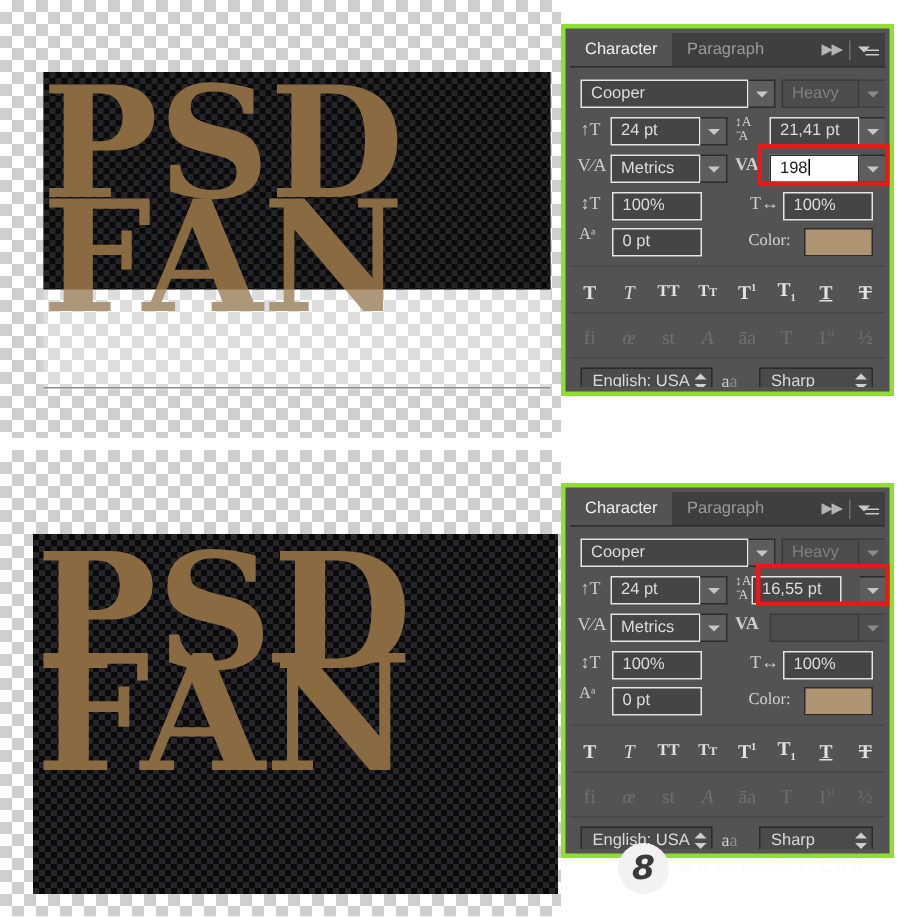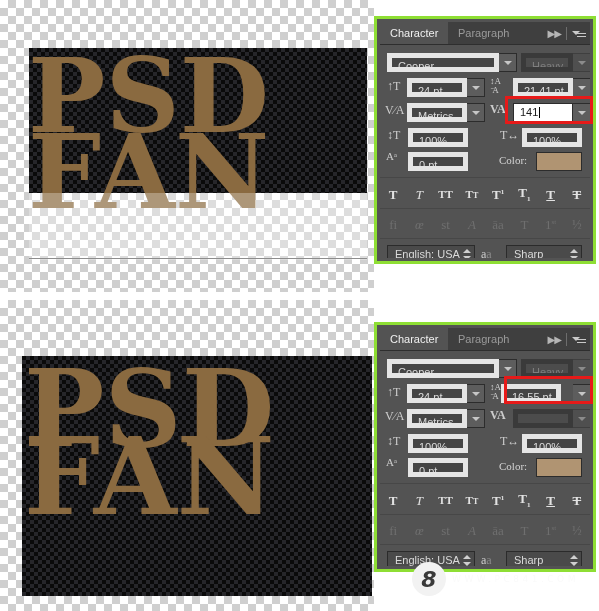--- a/index.html
+++ b/index.html
@@ -78,21 +78,21 @@
   .divline{width:1px;height:13px;background:#6d6d6d;display:inline-block;}
   .menu-icon{position:relative;width:14px;height:11px;}
   .menu-icon i{position:absolute;right:0;height:1px;background:#c9c9c9;display:block;}
   .menu-icon i:nth-child(1){top:2px;width:9px;}
   .menu-icon i:nth-child(2){top:5px;width:9px;}
   .menu-icon i:nth-child(3){top:8px;width:9px;}
   .menu-icon b{position:absolute;left:0;top:3px;width:0;height:0;
     border-left:4px solid transparent;border-right:4px solid transparent;border-top:4px solid #c9c9c9;}
   .fld{
     position:absolute;box-sizing:border-box;
-    background:#454545;border:5px solid #e5e5e5;
+    background:#454545;border:1px solid #e5e5e5;
     height:19px;line-height:17px;
     color:#dcdcdc;font-size:11px;
     padding-left:6px;white-space:nowrap;overflow:hidden;
   }
   .fld.dim{color:#7f7f7f;background:#4c4c4c;border-color:#3a3a3a;}
   .fld.active{background:#ffffff;color:#1a1a1a;border:1px solid #2c2c2c;}
   .caret{display:inline-block;width:1px;height:11px;background:#000;vertical-align:-2px;margin-left:1px;}
   .stepper{
     position:absolute;box-sizing:border-box;width:18px;height:19px;
     background:#5d5d5d;border:1px solid #2c2c2c;border-left:none;
@@ -208,21 +208,21 @@
       <div class="lbl-icon sm" style="left:110px;top:55px;line-height:9px;">↕A<br>&nbsp;̄A</div>
       <div class="fld" style="left:133px;top:56px;width:60px;">21,41 pt</div>
       <div class="stepper" style="left:193px;top:56px;"></div>
 
       <div class="lbl-icon" style="left:5px;top:81px;font-size:12px;">V∕A</div>
       <div class="fld" style="left:27px;top:81px;width:60px;">Metrics</div>
       <div class="stepper" style="left:87px;top:81px;"></div>
 
       <div class="lbl-icon" style="left:110px;top:80px;font-size:12px;font-weight:bold;">VA</div>
       <div class="fld active" style="left:133px;top:81px;width:60px;">
-        <span>141</span><span class="caret"></span>
+        <span>198</span><span class="caret"></span>
       </div>
       <div class="stepper" style="left:193px;top:81px;"></div>
 
       <div class="lbl-icon" style="left:7px;top:106px;font-size:12px;">↕T</div>
       <div class="fld" style="left:28px;top:106px;width:60px;">100%</div>
 
       <div class="lbl-icon" style="left:120px;top:106px;font-size:12px;">T↔</div>
       <div class="fld" style="left:142px;top:106px;width:60px;">100%</div>
 
       <div class="lbl-icon sm" style="left:6px;top:128px;font-size:11px;">Aᵃ</div>

